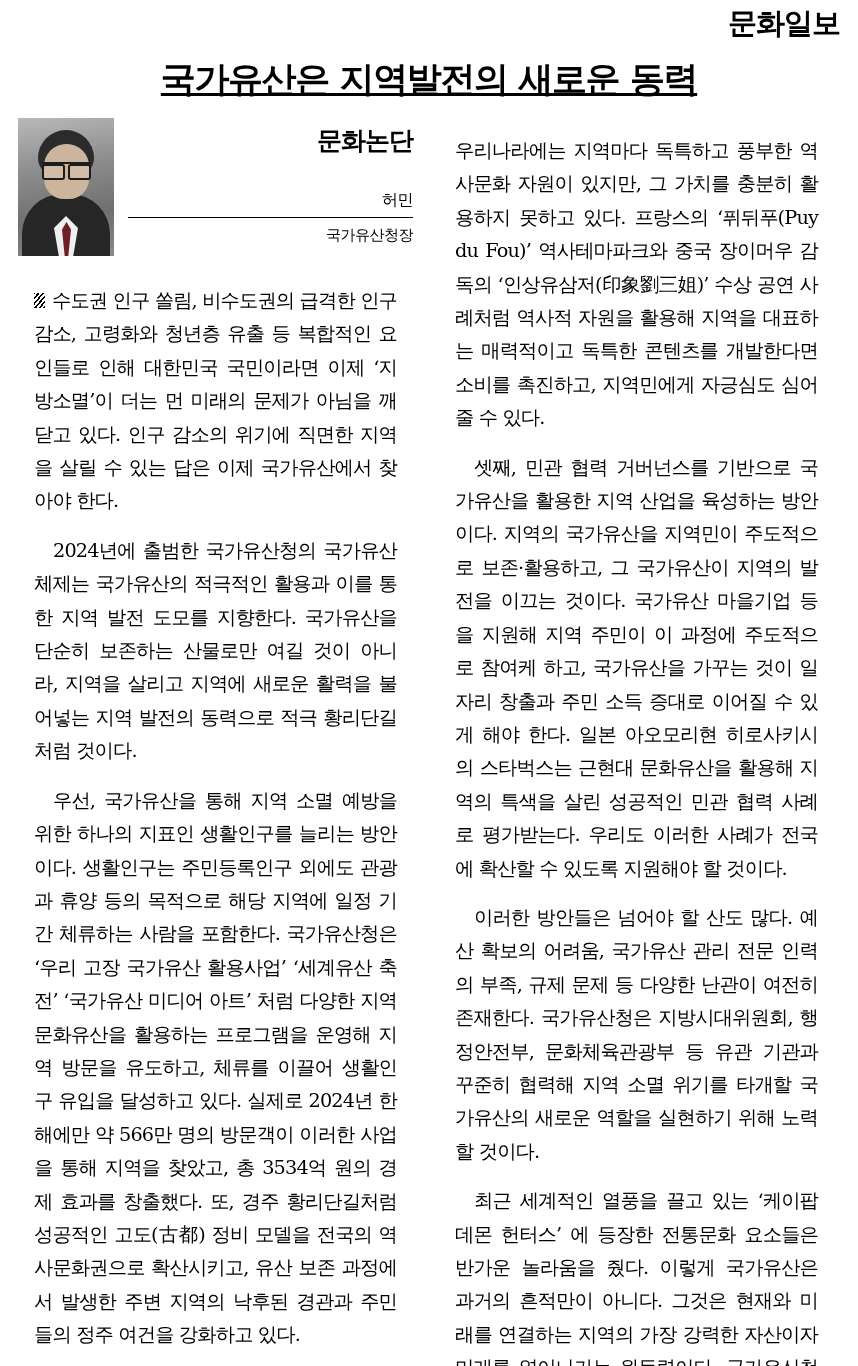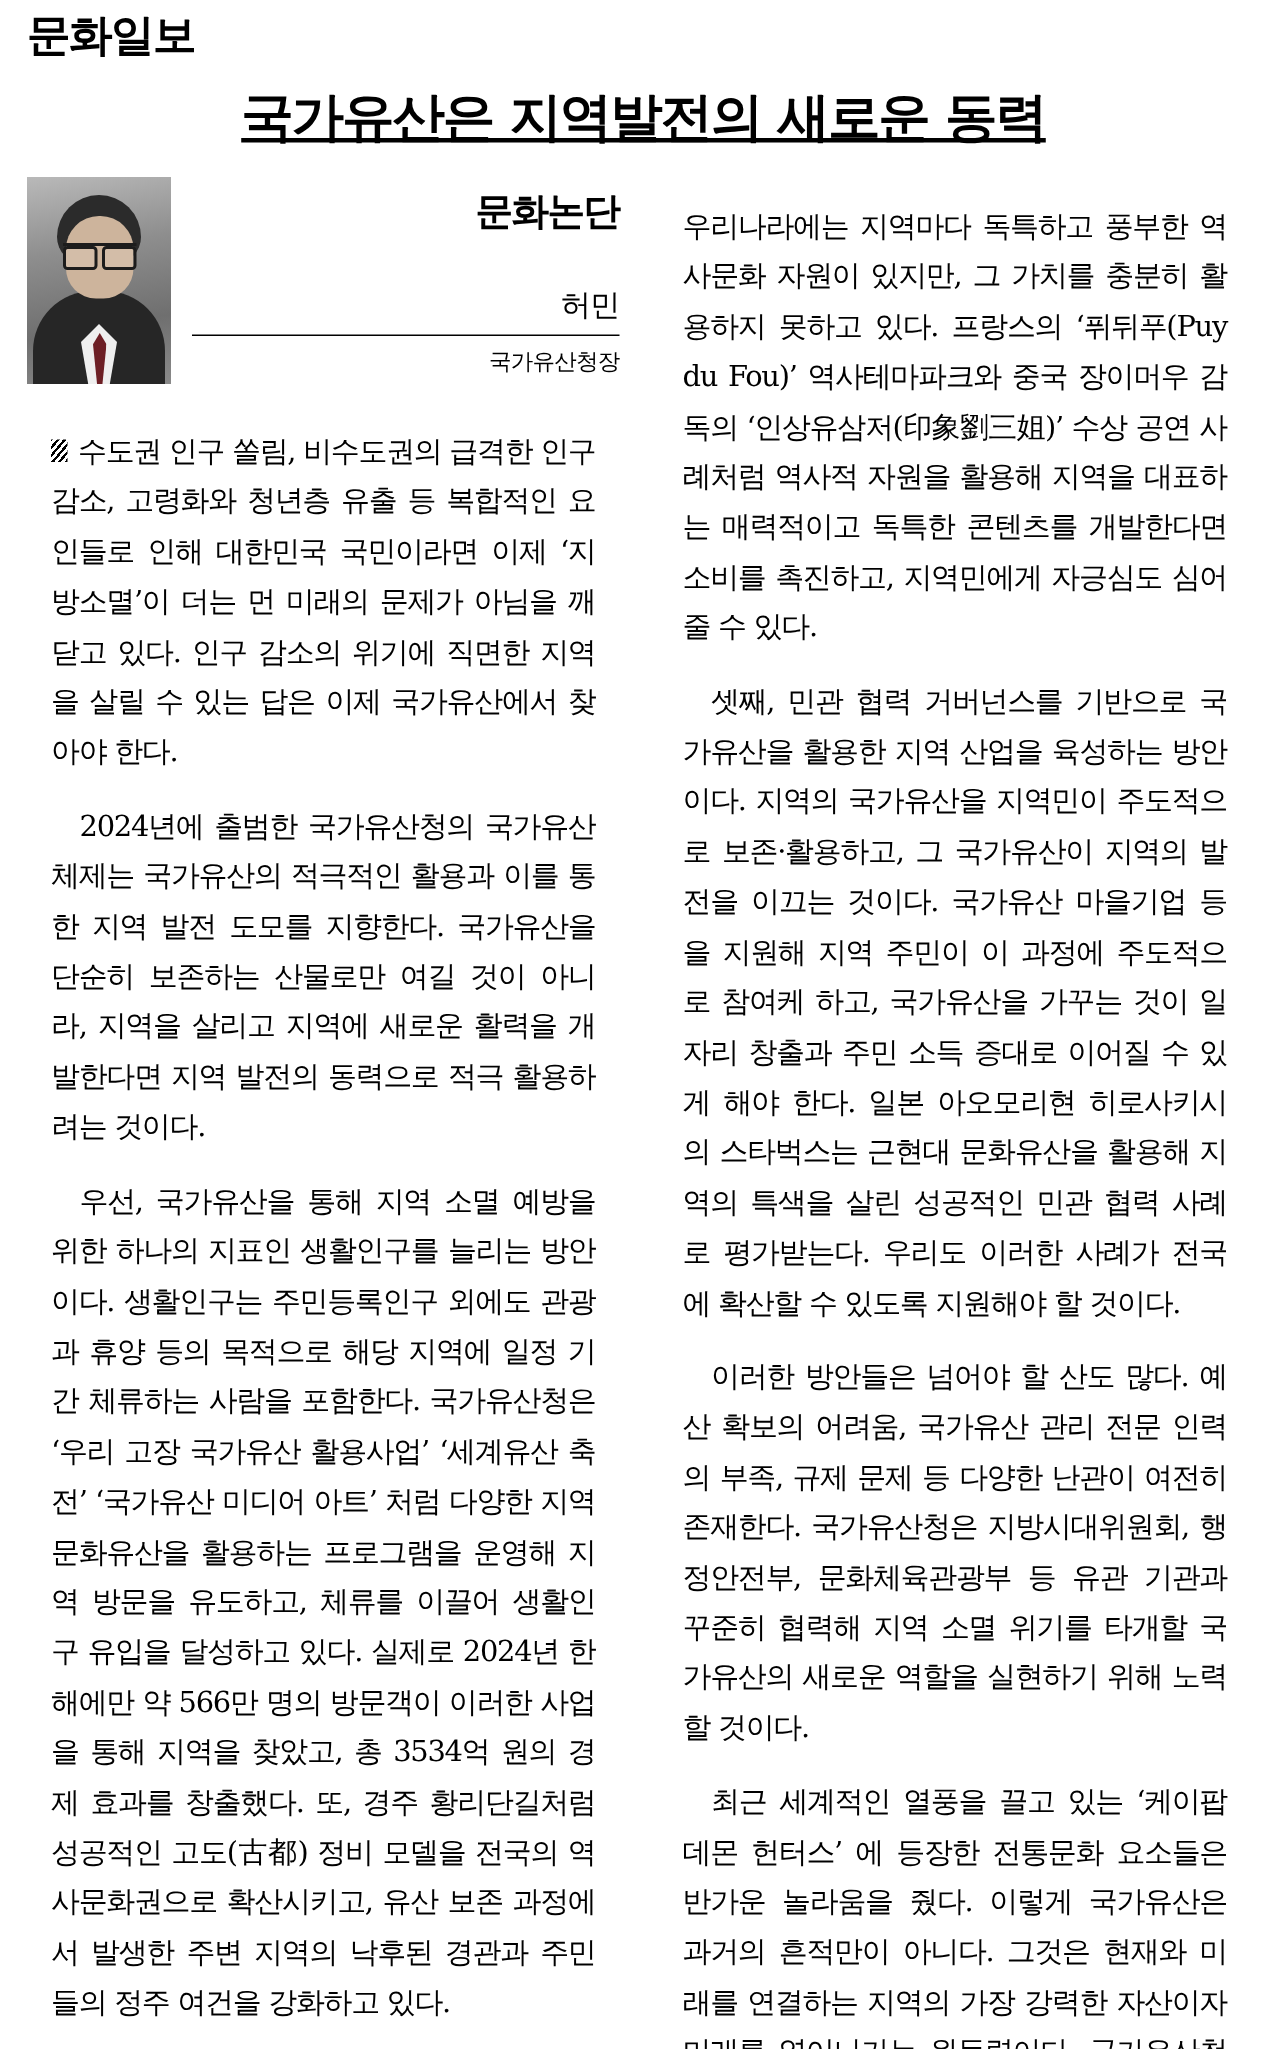--- a/index.html
+++ b/index.html
@@ -20,21 +20,21 @@
     height: 1366px;
     position: relative;
     box-sizing: border-box;
     padding: 8px 18px 0 18px;
   }
 
   
   .masthead {
     display: flex;
     align-items: flex-start;
-    justify-content: space-between;
+    justify-content: flex-end;
     height: 34px;
   }
   .paper-name {
     font-family: "DejaVu Serif", serif;
     font-weight: bold;
     font-size: 29px;
     letter-spacing: -1px;
     line-height: 30px;
     color: #000;
   }
@@ -153,21 +153,21 @@
   .column-title {
     font-family: "DejaVu Serif", serif;
     font-weight: bold;
     font-size: 25px;
     letter-spacing: -1px;
     line-height: 30px;
     margin: 0 0 34px 4px;
   }
   .author-name {
     font-family: Liberation Mono, monospace;
-    font-size: 20px;
+    font-size: 16px;
     letter-spacing: -0.5px;
     margin: 0 0 6px 4px;
   }
   .byline-rule {
     border: 0;
     border-top: 1px solid #000;
     margin: 0 0 8px 0;
     width: 100%;
   }
   .author-title {
@@ -231,21 +231,21 @@
         </div>
         <div class="byline-text">
           <div class="column-title">문화논단</div>
           <div class="author-name">허민</div>
           <hr class="byline-rule">
           <div class="author-title">국가유산청장</div>
         </div>
       </div>
 
       <p class="body first"><span class="lead-mark"></span><span>수도권 인구 쏠림, 비수도권의 급격한 인구 감소, 고령화와 청년층 유출 등 복합적인 요인들로 인해 대한민국 국민이라면 이제 ‘지방소멸’이 더는 먼 미래의 문제가 아님을 깨닫고 있다. 인구 감소의 위기에 직면한 지역을 살릴 수 있는 답은 이제 국가유산에서 찾아야 한다.</span></p>
-      <p class="body">2024년에 출범한 국가유산청의 국가유산 체제는 국가유산의 적극적인 활용과 이를 통한 지역 발전 도모를 지향한다. 국가유산을 단순히 보존하는 산물로만 여길 것이 아니라, 지역을 살리고 지역에 새로운 활력을 개발한다면 지역 발전의 동력으로 적극 활용하려는 것이다.</p>
+      <p class="body">2024년에 출범한 국가유산청의 국가유산 체제는 국가유산의 적극적인 활용과 이를 통한 지역 발전 도모를 지향한다. 국가유산을 단순히 보존하는 산물로만 여길 것이 아니라, 지역을 살리고 지역에 새로운 활력을 불어넣는 지역 발전의 동력으로 적극 황리단길처럼 것이다.</p>
       <p class="body">우선, 국가유산을 통해 지역 소멸 예방을 위한 하나의 지표인 생활인구를 늘리는 방안이다. 생활인구는 주민등록인구 외에도 관광과 휴양 등의 목적으로 해당 지역에 일정 기간 체류하는 사람을 포함한다. 국가유산청은 ‘우리 고장 국가유산 활용사업’ ‘세계유산 축전’ ‘국가유산 미디어 아트’ 처럼 다양한 지역 문화유산을 활용하는 프로그램을 운영해 지역 방문을 유도하고, 체류를 이끌어 생활인구 유입을 달성하고 있다. 실제로 2024년 한 해에만 약 566만 명의 방문객이 이러한 사업을 통해 지역을 찾았고, 총 3534억 원의 경제 효과를 창출했다. 또, 경주 황리단길처럼 성공적인 고도(古都) 정비 모델을 전국의 역사문화권으로 확산시키고, 유산 보존 과정에서 발생한 주변 지역의 낙후된 경관과 주민들의 정주 여건을 강화하고 있다.</p>
       <p class="body">둘째, 고령화와 활용한 지역 특화 콘텐츠를 개발해 지역의 브랜드 가치를 높이는 방안이다.</p>
     </div>
 
     <div class="col">
       <p class="body first">우리나라에는 지역마다 독특하고 풍부한 역사문화 자원이 있지만, 그 가치를 충분히 활용하지 못하고 있다. 프랑스의 ‘퓌뒤푸(Puy du Fou)’ 역사테마파크와 중국 장이머우 감독의 ‘인상유삼저(印象劉三姐)’ 수상 공연 사례처럼 역사적 자원을 활용해 지역을 대표하는 매력적이고 독특한 콘텐츠를 개발한다면 소비를 촉진하고, 지역민에게 자긍심도 심어줄 수 있다.</p>
       <p class="body">셋째, 민관 협력 거버넌스를 기반으로 국가유산을 활용한 지역 산업을 육성하는 방안이다. 지역의 국가유산을 지역민이 주도적으로 보존·활용하고, 그 국가유산이 지역의 발전을 이끄는 것이다. 국가유산 마을기업 등을 지원해 지역 주민이 이 과정에 주도적으로 참여케 하고, 국가유산을 가꾸는 것이 일자리 창출과 주민 소득 증대로 이어질 수 있게 해야 한다. 일본 아오모리현 히로사키시의 스타벅스는 근현대 문화유산을 활용해 지역의 특색을 살린 성공적인 민관 협력 사례로 평가받는다. 우리도 이러한 사례가 전국에 확산할 수 있도록 지원해야 할 것이다.</p>
       <p class="body">이러한 방안들은 넘어야 할 산도 많다. 예산 확보의 어려움, 국가유산 관리 전문 인력의 부족, 규제 문제 등 다양한 난관이 여전히 존재한다. 국가유산청은 지방시대위원회, 행정안전부, 문화체육관광부 등 유관 기관과 꾸준히 협력해 지역 소멸 위기를 타개할 국가유산의 새로운 역할을 실현하기 위해 노력할 것이다.</p>
       <p class="body">최근 세계적인 열풍을 끌고 있는 ‘케이팝 데몬 헌터스’ 에 등장한 전통문화 요소들은 반가운 놀라움을 줬다. 이렇게 국가유산은 과거의 흔적만이 아니다. 그것은 현재와 미래를 연결하는 지역의 가장 강력한 자산이자 미래를 열어나가는 원동력이다. 국가유산청의 정책이 지역민과 지자체 및 정부가 협력하는 거버넌스를 기반으로 확고히 자리 잡을 때 ‘지방소멸’ 이라는 위기는 비로소 ‘지역 활성화’ 의 기회로 바뀔 수 있다.</p>
     </div>

